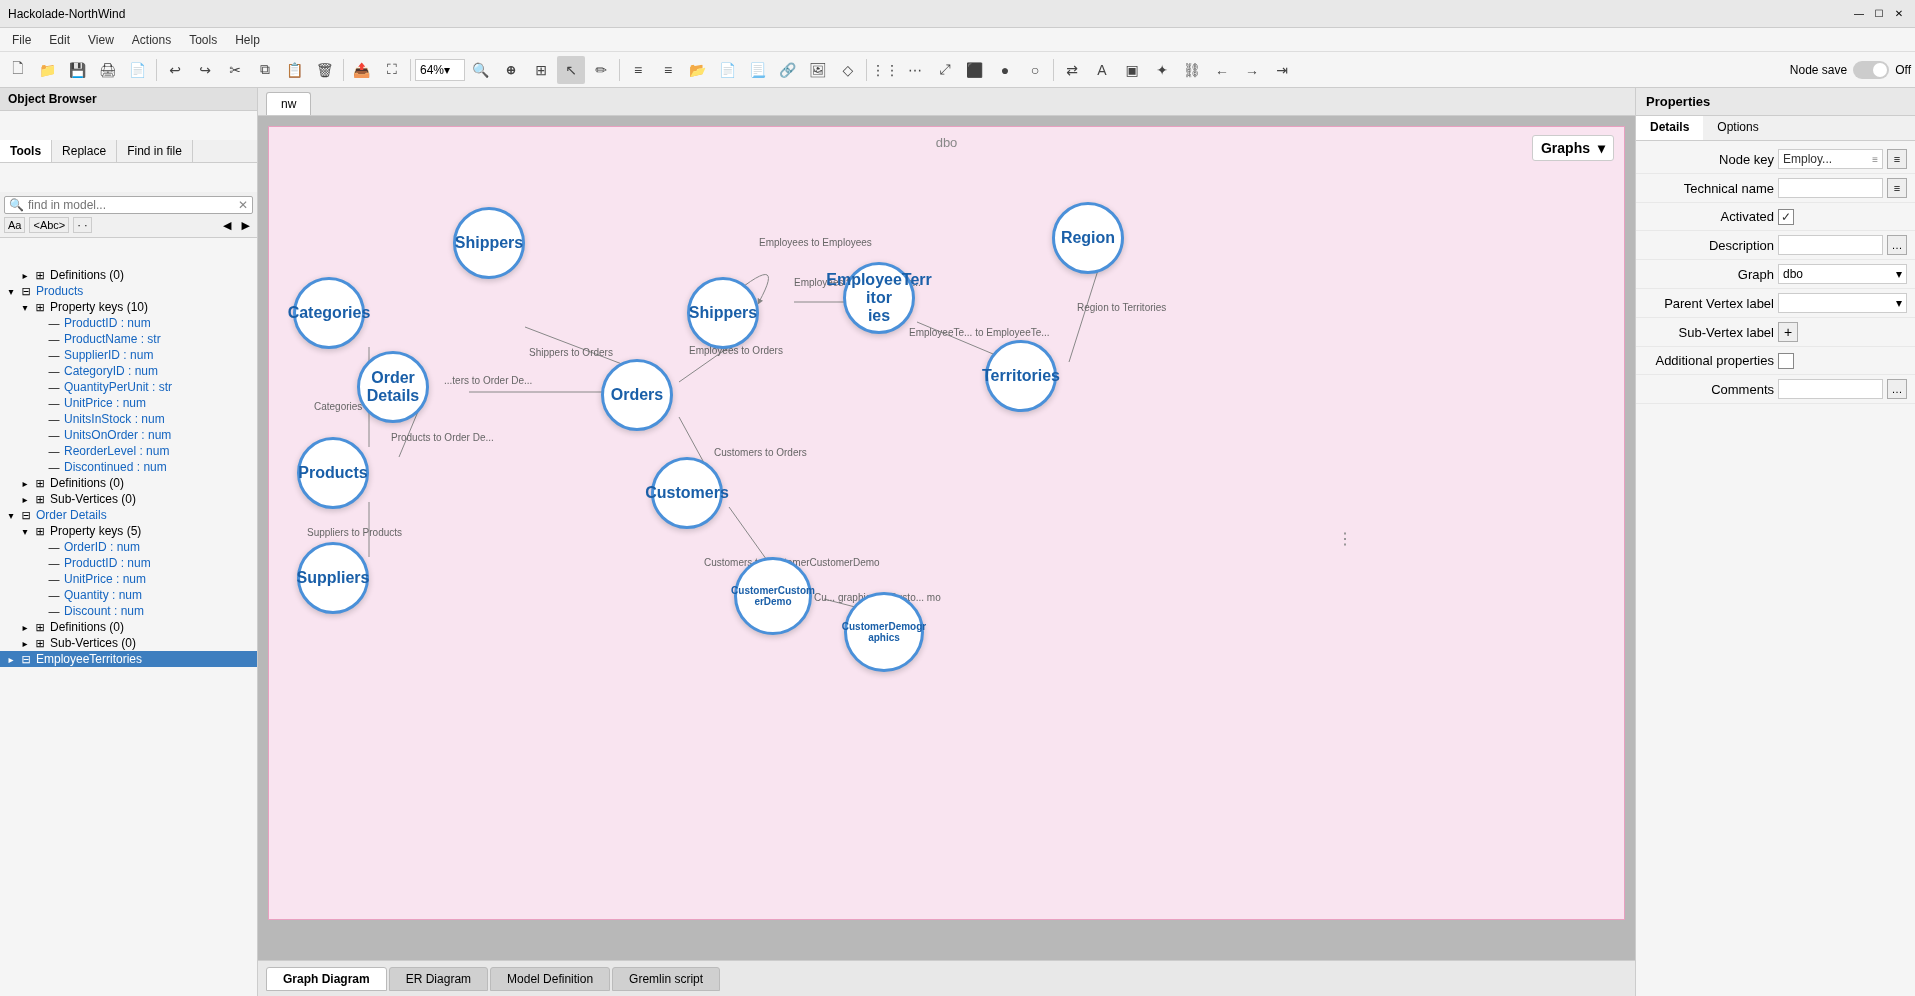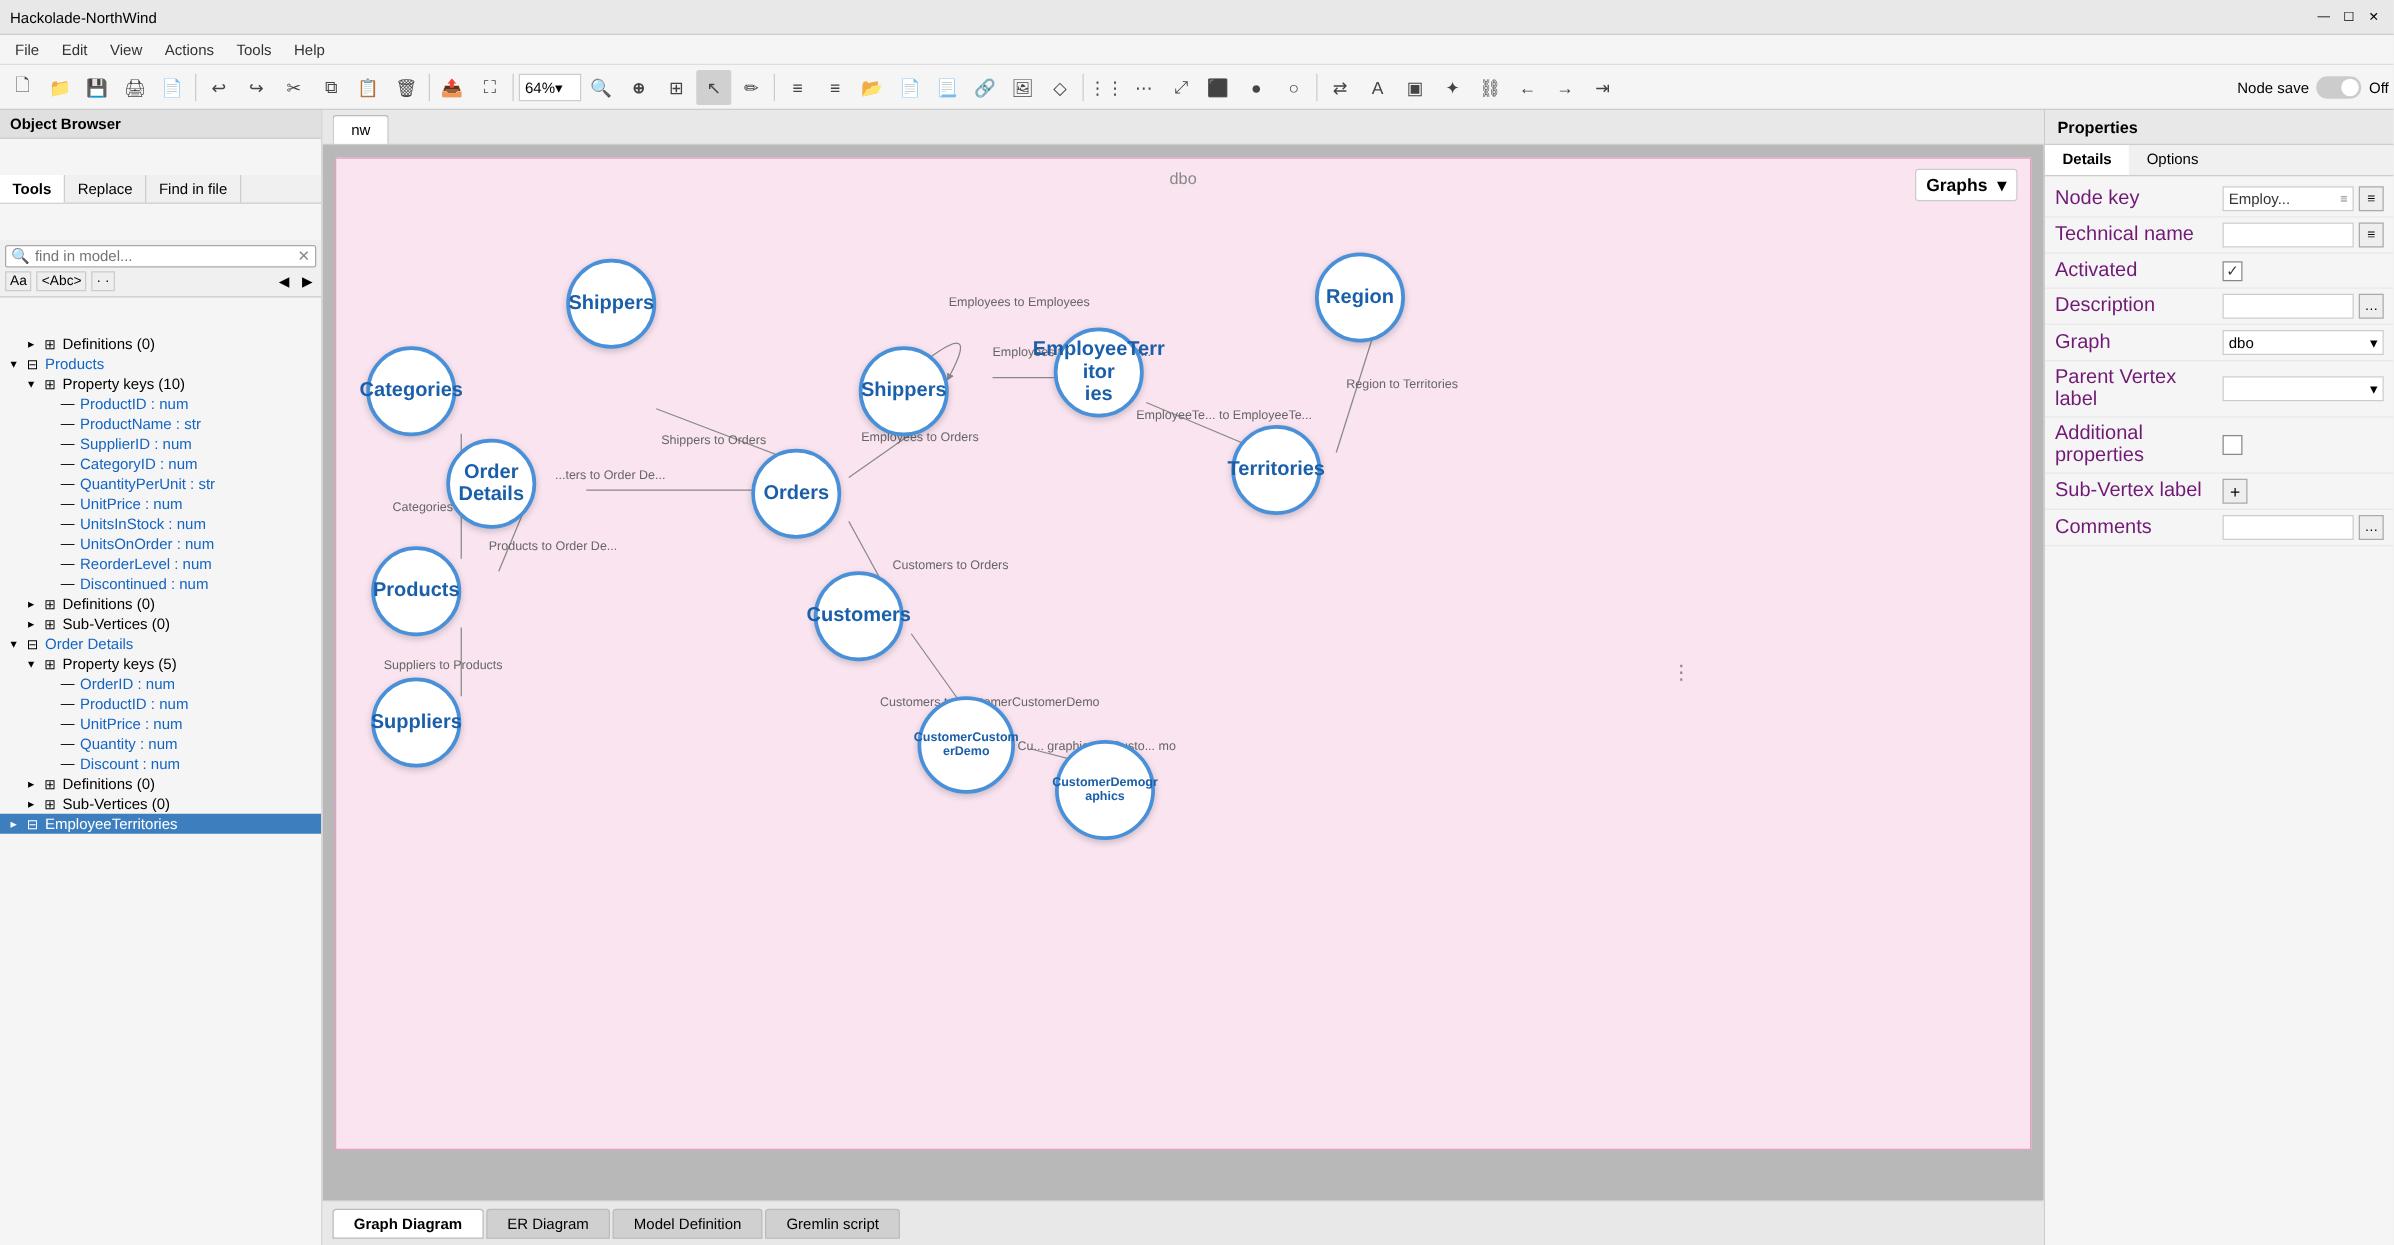--- a/index.html
+++ b/index.html
@@ -230,21 +230,21 @@
       padding: 4px 14px; font-size: 12px; cursor: pointer;
     }
     .props-tab.active { background: white; border-bottom: 2px solid white; font-weight: bold; }
     #props-body { flex: 1; overflow-y: auto; padding: 4px 0; }
     .prop-row {
       display: flex; align-items: center;
       padding: 4px 8px; min-height: 28px;
       border-bottom: 1px solid #e8e8e8;
       gap: 4px;
     }
-    .prop-label { width: 130px; font-size: 16px; color: #701a75; flex-shrink: 0; }
+    .prop-label { width: 130px; font-size: 13px; color: #000000; flex-shrink: 0; text-align: right; }
     .prop-value {
       flex: 1; font-size: 12px; color: #333;
       border: 1px solid #ccc; background: white;
       padding: 2px 4px; min-height: 20px;
       display: flex; align-items: center;
     }
     .prop-btn {
       width: 20px; height: 20px;
       border: 1px solid #aaa; background: #eee;
       display: flex; align-items: center; justify-content: center;
@@ -659,27 +659,27 @@
 
       <div class="prop-row">
         <span class="prop-label">Parent Vertex label</span>
         <div class="prop-dropdown">
           <span></span>
           <span style="margin-left:auto;">▾</span>
         </div>
       </div>
 
       <div class="prop-row">
+        <span class="prop-label">Sub-Vertex label</span>
+        <div class="prop-plus">+</div>
+      </div>
+
+      <div class="prop-row">
         <span class="prop-label">Additional properties</span>
         <div class="prop-checkbox"></div>
-      </div>
-
-      <div class="prop-row">
-        <span class="prop-label">Sub-Vertex label</span>
-        <div class="prop-plus">+</div>
       </div>
 
       <div class="prop-row">
         <span class="prop-label">Comments</span>
         <div class="prop-value"></div>
         <div class="prop-btn">…</div>
       </div>
     </div>
   </div>
 

